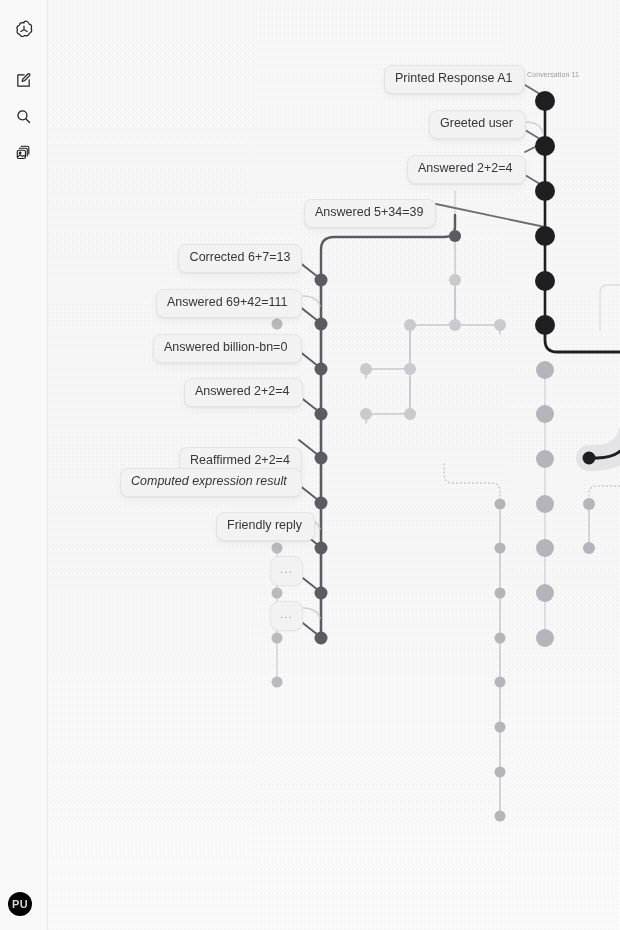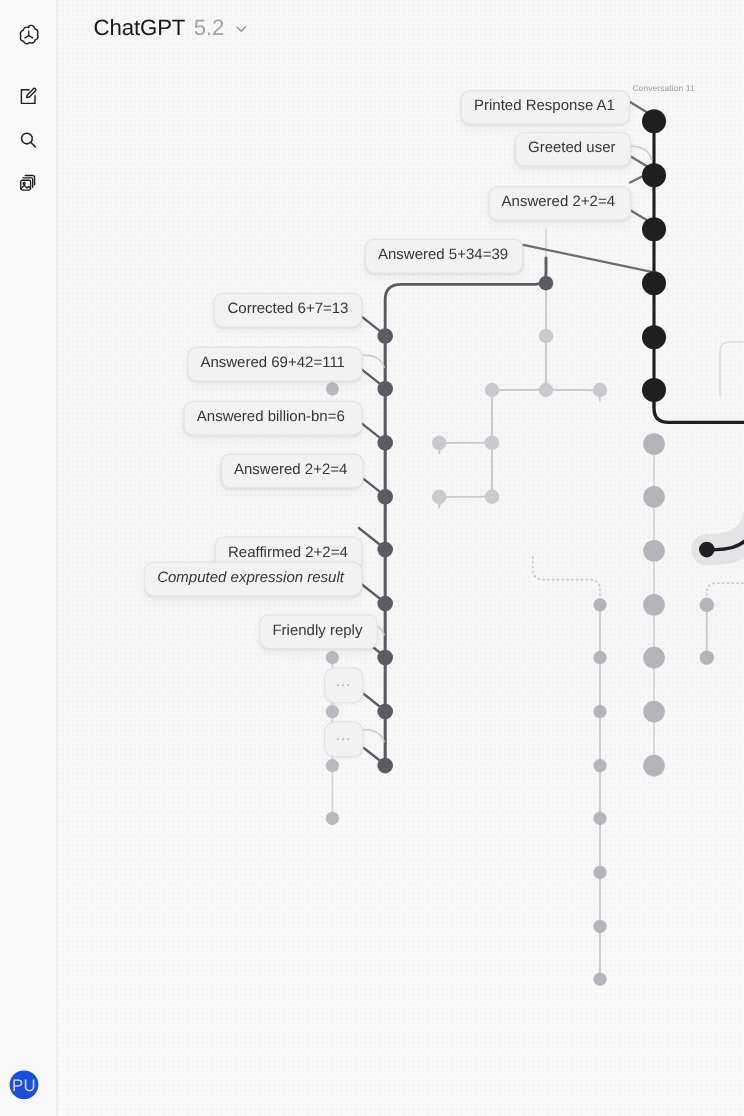--- a/index.html
+++ b/index.html
@@ -27,24 +27,25 @@
   .side-btn {
     width:32px; height:32px;
     display:flex; align-items:center; justify-content:center;
     border-radius:8px; cursor:pointer; color:#1f1f1f;
     margin-bottom:4px;
   }
   #logo-btn { margin-bottom:18px; margin-top:4px; }
   #avatar {
     position:absolute; bottom:14px; left:8px;
     width:24px; height:24px; border-radius:50%;
-    background:#1d4ed8; color:#d4d6da;
+    background:#000000; color:#d4d6da;
     display:flex; align-items:center; justify-content:center;
-    font-size:14px; letter-spacing:.3px; cursor:pointer;
+    font-size:11px; letter-spacing:.3px; cursor:pointer;
     font-family:"Liberation Sans", sans-serif;
+    font-weight:bold;
   }
 
   
   #main { position:relative; flex:1 1 auto; height:930px; overflow:hidden;
           background:
             radial-gradient(circle at 0.6px 0.6px, rgba(0,0,0,0.045) 0.6px, transparent 0.7px) 0 0/4px 4px,
             linear-gradient(180deg,#f7f7f8 0%, #f6f6f7 55%, #fafafa 100%);
   }
 
   #topbar {
@@ -124,29 +125,20 @@
       </svg>
     </div>
 
     <div id="avatar">
       <span>PU</span>
     </div>
   </nav>
 
   <div id="main">
 
-    <header id="topbar">
-      <span id="title-name">ChatGPT</span>
-      <span id="title-ver">5.2</span>
-      <span id="title-chev">
-        <svg width="12" height="12" viewBox="0 0 24 24" fill="none" stroke="currentColor" stroke-width="2.1" stroke-linecap="round" stroke-linejoin="round">
-            <path d="M5 9l7 7 7-7"></path>
-          </svg>
-      </span>
-    </header>
 
     <div id="graph">
       <svg class="layer" id="edges">
           <path d="M 586 362 L 586 414 Q 586 458 545 458 L 541 458" fill="none" stroke="#e4e4e6" stroke-width="26" stroke-linecap="round" stroke-linejoin="round"></path>
           <path d="M 452 504 L 452 816" fill="none" stroke="#c8c8ce" stroke-width="1.6" stroke-linecap="round" stroke-linejoin="round"></path>
           <path d="M 452 504 L 452 492 Q 452 483 443 483 L 405 483 Q 396 483 396 474 L 396 462" fill="none" stroke="#c8c8ce" stroke-width="1.4" stroke-linecap="round" stroke-linejoin="round" stroke-dasharray="1 3"></path>
           <path d="M 497 370 L 497 638" fill="none" stroke="#d8d8dd" stroke-width="1.6" stroke-linecap="round" stroke-linejoin="round"></path>
           <path d="M 541 504 L 541 548" fill="none" stroke="#c8c8ce" stroke-width="1.5" stroke-linecap="round" stroke-linejoin="round"></path>
           <path d="M 541 504 L 541 494 Q 541 486 549 486 L 620 486" fill="none" stroke="#c8c8ce" stroke-width="1.4" stroke-linecap="round" stroke-linejoin="round" stroke-dasharray="1 3"></path>
           <path d="M 586 548 L 586 538 Q 586 530 594 530 L 620 530" fill="none" stroke="#c8c8ce" stroke-width="1.4" stroke-linecap="round" stroke-linejoin="round"></path>
@@ -236,27 +228,27 @@
           <circle cx="541" cy="504" r="6" fill="#b4b4ba" style="cursor: pointer;"></circle>
           <circle cx="541" cy="548" r="6" fill="#b4b4ba" style="cursor: pointer;"></circle>
           <circle cx="586" cy="548" r="6" fill="#b4b4ba" style="cursor: pointer;"></circle>
           <circle cx="586" cy="369" r="6.5" fill="#1f1f22" style="cursor: pointer;"></circle>
           <circle cx="586" cy="414" r="6.5" fill="#1f1f22" style="cursor: pointer;"></circle>
           <circle cx="541" cy="458" r="6.5" fill="#1f1f22" style="cursor: pointer;"></circle>
           <circle cx="407" cy="236" r="6" fill="#5b5b63" style="cursor: pointer;"></circle>
         </svg>
       <div id="conv-label" style="left: 479px; top: 71px;">Conversation 11</div>
       <div id="labels">
-          <div class="lbl" style="left: 336px; top: 75px; min-width: 141px;"><span>Printed Response A1</span></div>
+          <div class="lbl" style="left: 336px; top: 65px; min-width: 141px;"><span>Printed Response A1</span></div>
           <div class="lbl" style="left: 381px; top: 110px; min-width: 97px;"><span>Greeted user</span></div>
           <div class="lbl" style="left: 359px; top: 155px; min-width: 119px;"><span>Answered 2+2=4</span></div>
           <div class="lbl" style="left: 256px; top: 199px; min-width: 132px;"><span>Answered 5+34=39</span></div>
           <div class="lbl" style="left: 130px; top: 244px; min-width: 124px; text-align: center;"><span>Corrected 6+7=13</span></div>
           <div class="lbl" style="left: 108px; top: 289px; min-width: 146px;"><span>Answered 69+42=111</span></div>
-          <div class="lbl" style="left: 105px; top: 334px; min-width: 149px;"><span>Answered billion-bn=6</span></div>
+          <div class="lbl" style="left: 105px; top: 334px; min-width: 149px;"><span>Answered billion-bn=0</span></div>
           <div class="lbl" style="left: 136px; top: 378px; min-width: 119px;"><span>Answered 2+2=4</span></div>
           <div class="lbl" style="left: 131px; top: 447px; min-width: 123px;"><span>Reaffirmed 2+2=4</span></div>
           <div class="lbl" style="left: 72px; top: 468px; min-width: 182px; font-style: italic;"><span>Computed expression result</span></div>
           <div class="lbl" style="left: 156px; top: 512px; min-width: 99px; margin-left: 12px;"><span>Friendly reply</span></div>
           <div class="lbl ellip" style="left: 222px; top: 556px; min-width: 33px;"><span>...</span></div>
           <div class="lbl ellip" style="left: 222px; top: 601px; min-width: 33px;"><span>...</span></div>
         </div>
     </div>
 
   </div>

